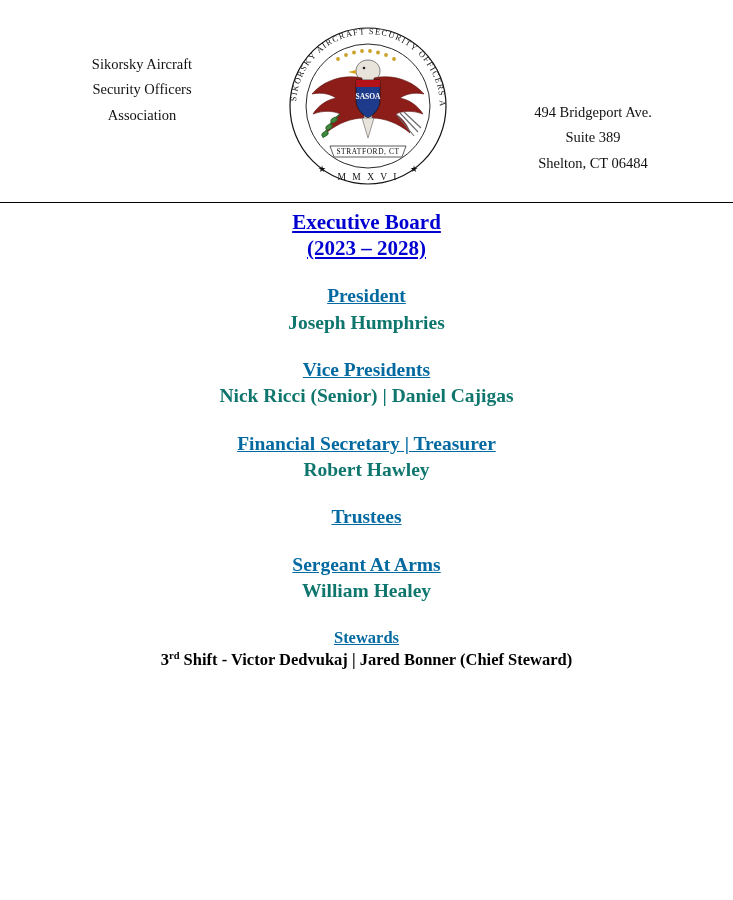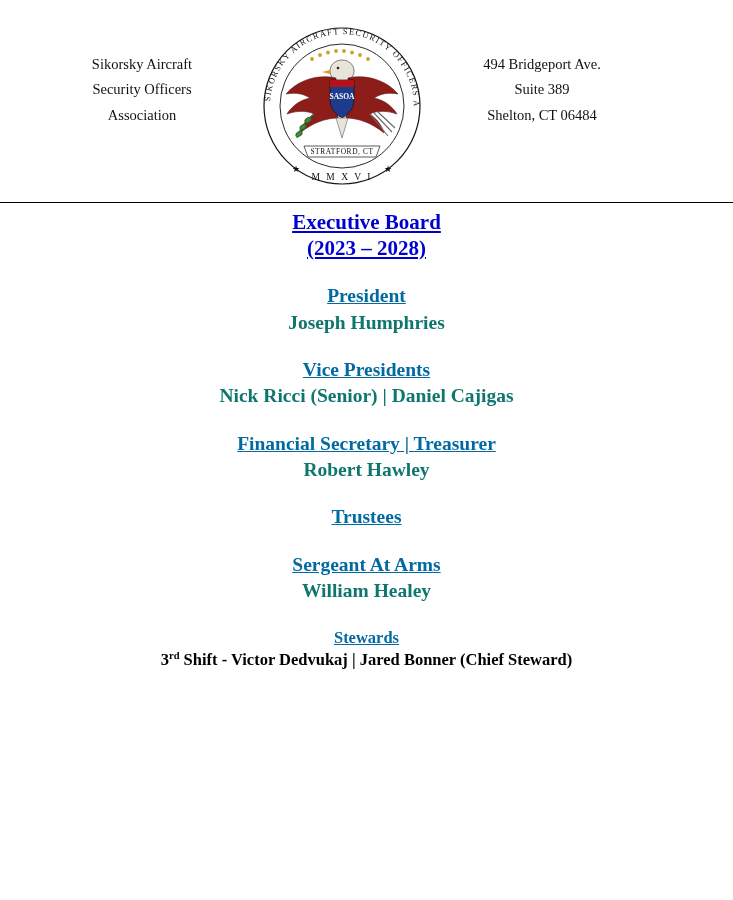--- a/index.html
+++ b/index.html
@@ -19,35 +19,35 @@
     position: relative;
     width: 733px;
     height: 900px;
     box-sizing: border-box;
   }
 
   
   .letterhead {
     display: flex;
     align-items: flex-start;
-    justify-content: flex-start;
+    justify-content: space-between;
     padding: 52px 34px 0 34px;
     height: 148px;
     box-sizing: border-box;
   }
 
   .lh-block {
     width: 200px;
     font-size: 14.5px;
     line-height: 1.75;
     color: #111111;
     text-align: center;
   }
   .lh-left { padding-left: 8px; }
-  .lh-right { padding-right: 6px; }
+  .lh-right { padding-right: 6px; margin-top: 48px; }
 
   .lh-block div { white-space: nowrap; }
 
   
   .seal-wrap {
     width: 200px;
     display: flex;
     justify-content: center;
     margin-top: -42px;
   }

